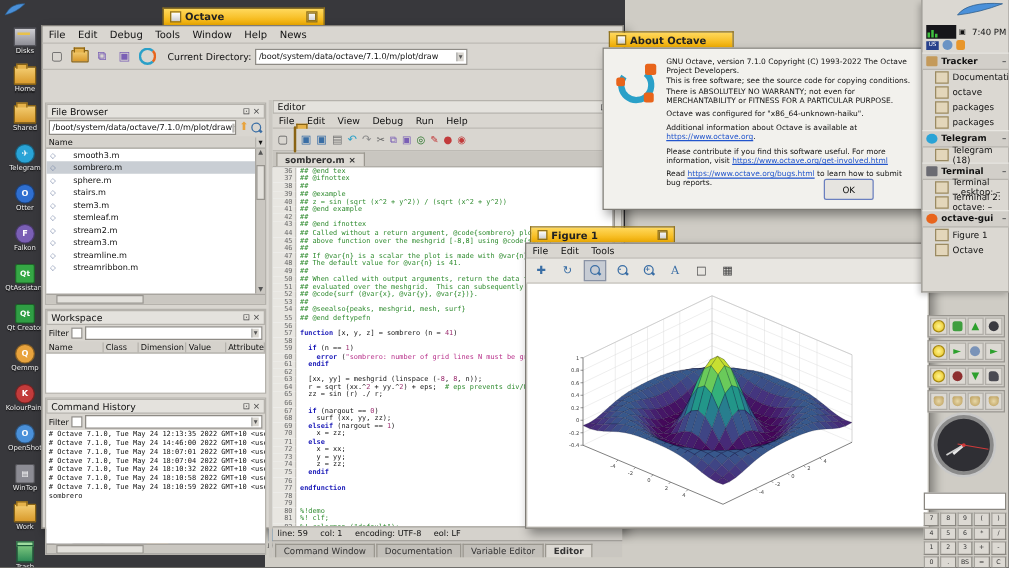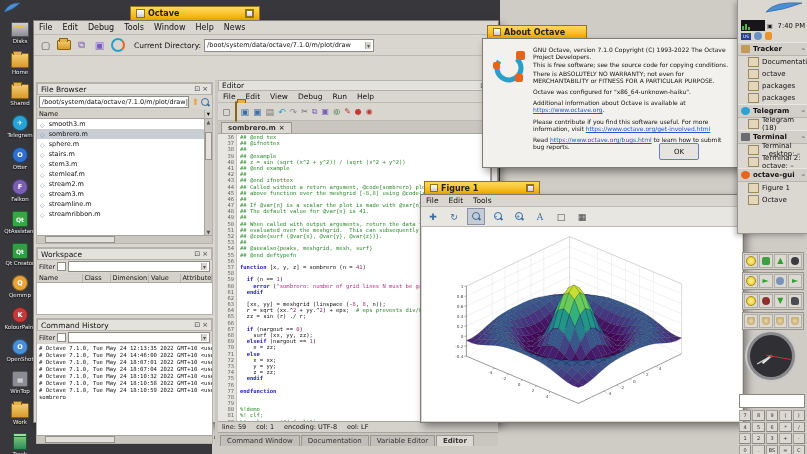--- a/index.html
+++ b/index.html
@@ -46,21 +46,21 @@
              color:#fff;font-size:6.5px;font-weight:bold;border:1px solid rgba(0,0,0,.4);}
   .ic.square{border-radius:2px;width:14px;height:14px;display:flex;align-items:center;justify-content:center;
              color:#fff;font-size:6px;font-weight:bold;border:1px solid rgba(0,0,0,.4);}
   .ic.trash{background:linear-gradient(#7fc97f,#2e8b57);border:1px solid #1c5c38;width:12px;height:13px;margin-top:1px;}
   .ic.trash:before{content:"";position:absolute;top:-3px;left:-1px;right:-1px;height:2px;background:#9fdc9f;border:1px solid #1c5c38;}
   .ic.cam{background:#2b2b2e;border-radius:50%;width:13px;height:13px;border:1px solid #000;}
   .ic.cam:before{content:"";position:absolute;left:4px;top:4px;width:5px;height:5px;border-radius:50%;background:#7fb2d9;}
   .ic.blob{background:#3fa9dc;border-radius:6px 8px 7px 5px;width:15px;height:12px;border:1px solid #1f7aa8;}
   .ic.blob:before{content:"";position:absolute;right:-2px;bottom:-1px;width:7px;height:7px;border-radius:50%;background:#63bde8;border:1px solid #1f7aa8;}
   
-  .frow{display:flex;align-items:center;gap:4px;font-size:6.5px;height:10px;padding-left:3px;white-space:nowrap;}
+  .frow{display:flex;align-items:center;gap:14px;font-size:6.5px;height:10px;padding-left:3px;white-space:nowrap;}
   .frow .fi{color:#7a89a8;font-size:6px;}
   .fsel{background:#c9ced4;}
   .thead{display:flex;font-size:6.5px;background:#d5d2cc;border-bottom:1px solid #a8a59f;height:9px;align-items:center;}
   .thead>span{border-right:1px solid #b5b2ac;padding:0 2px;box-sizing:border-box;overflow:hidden;}
   
   .codeline{display:flex;height:6.2px;line-height:6.2px;font-family:"DejaVu Sans Mono",monospace;font-size:5.5px;white-space:pre;}
   .codeline .ln{width:16px;text-align:right;padding-right:2px;background:#e8e6e1;color:#666;border-right:1px solid #c5c2bc;flex:none;}
   .codeline .ct{padding-left:3px;}
   .cmt{color:#2e8b2e;} .kw{color:#1a1ab8;font-weight:bold;} .str{color:#b8308a;} .num{color:#9b2d6f;}
   .btabs{display:flex;align-items:flex-end;gap:1px;height:13px;background:#c9c6c0;border-top:1px solid #a8a59f;padding-left:2px;}

